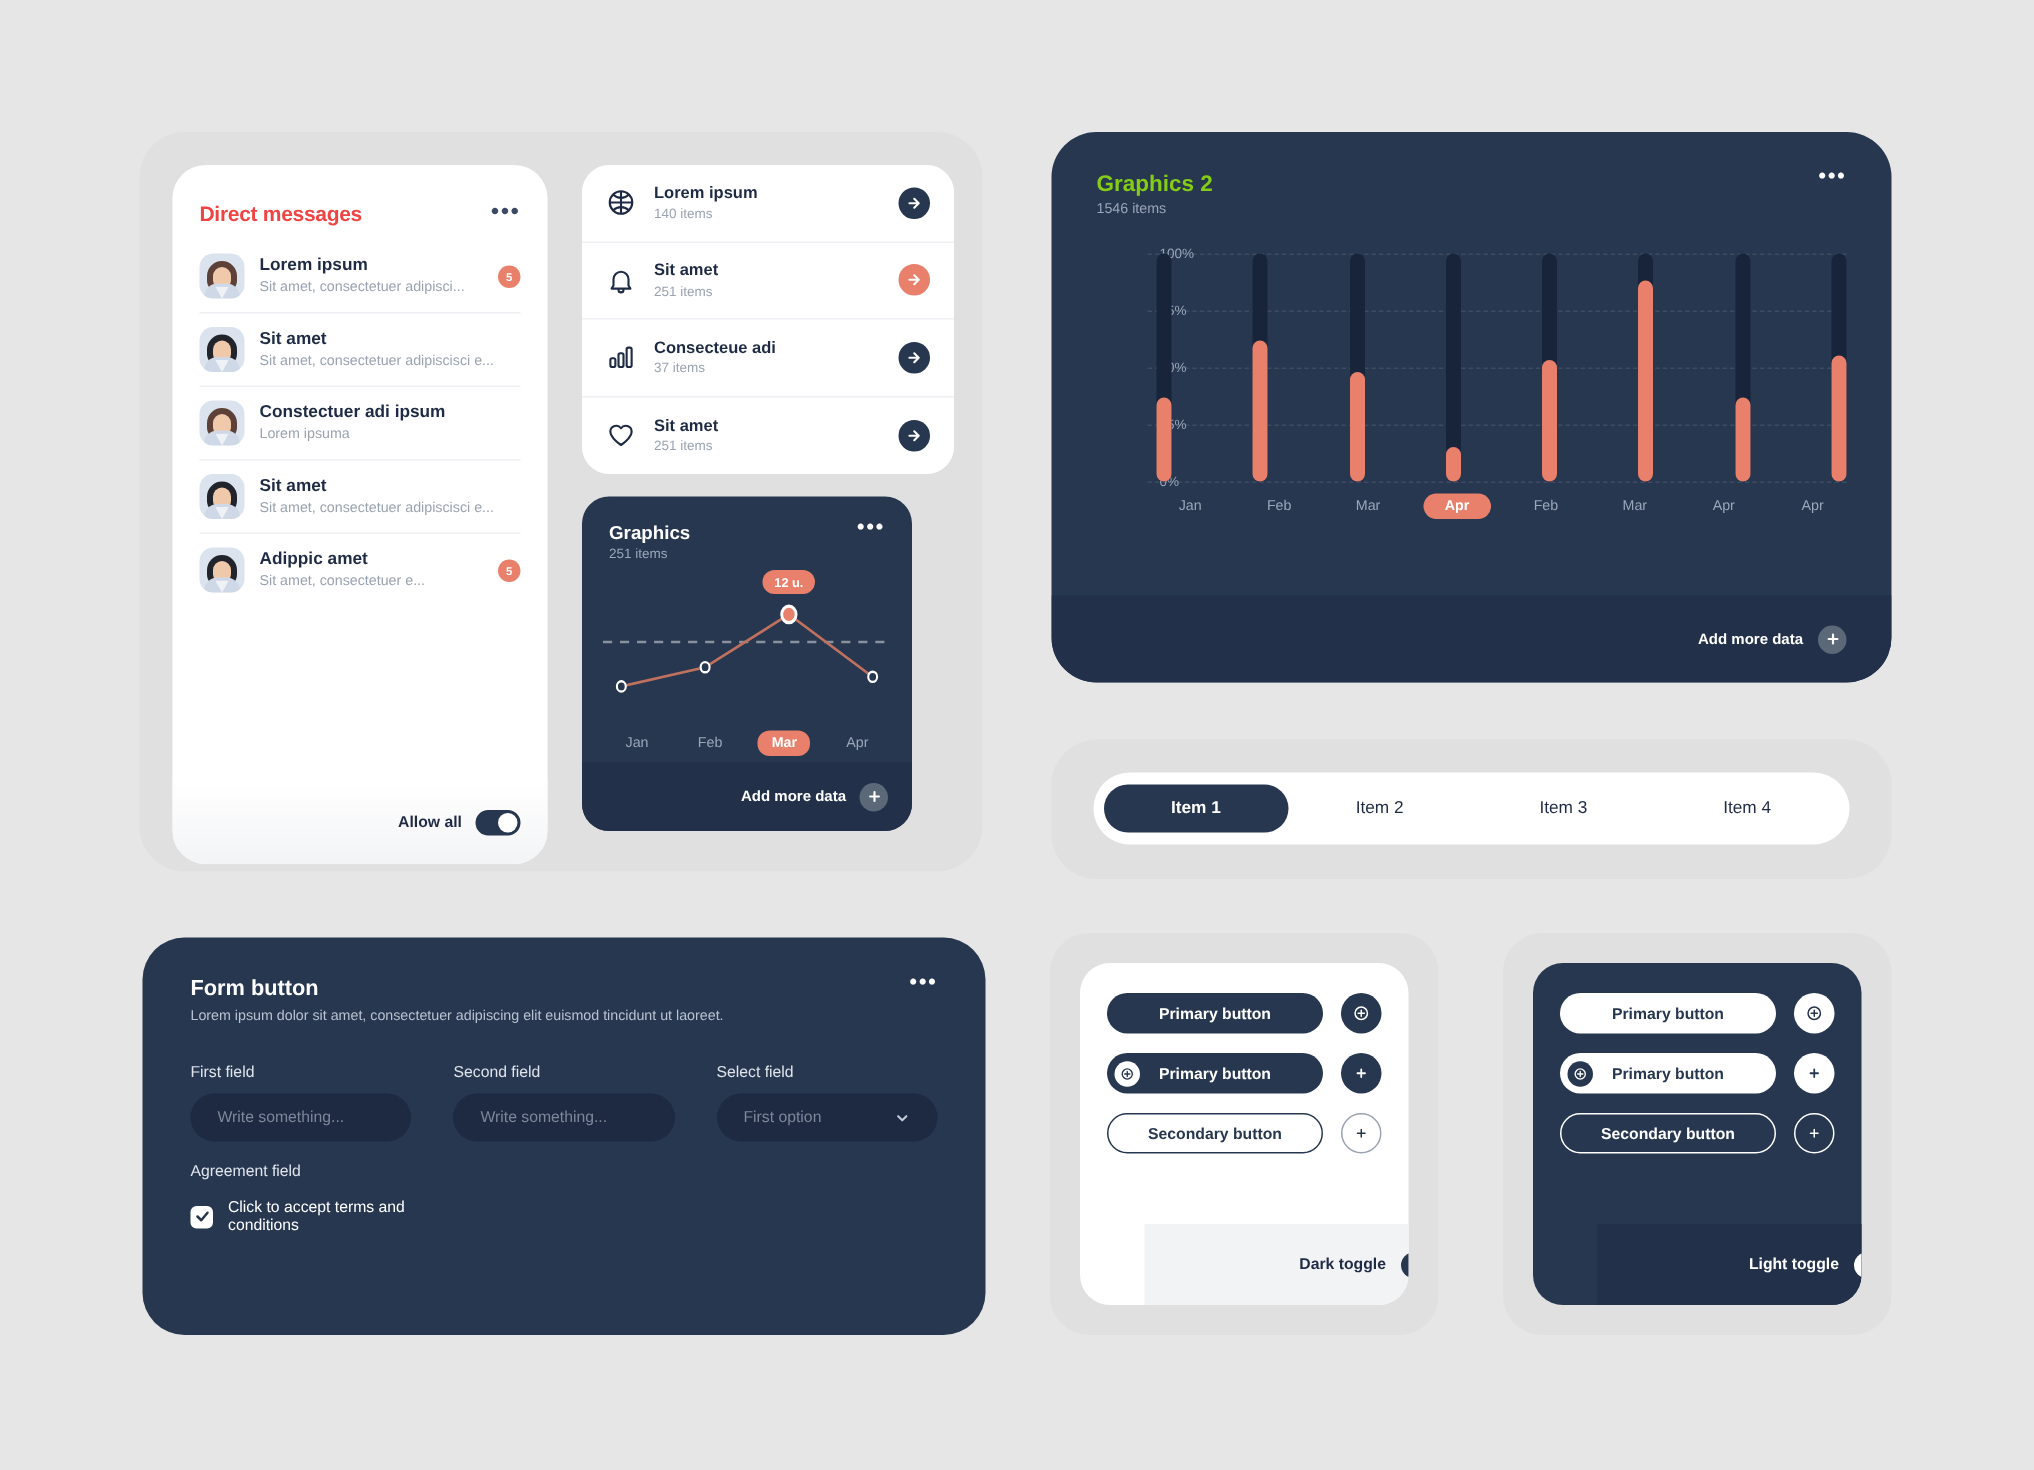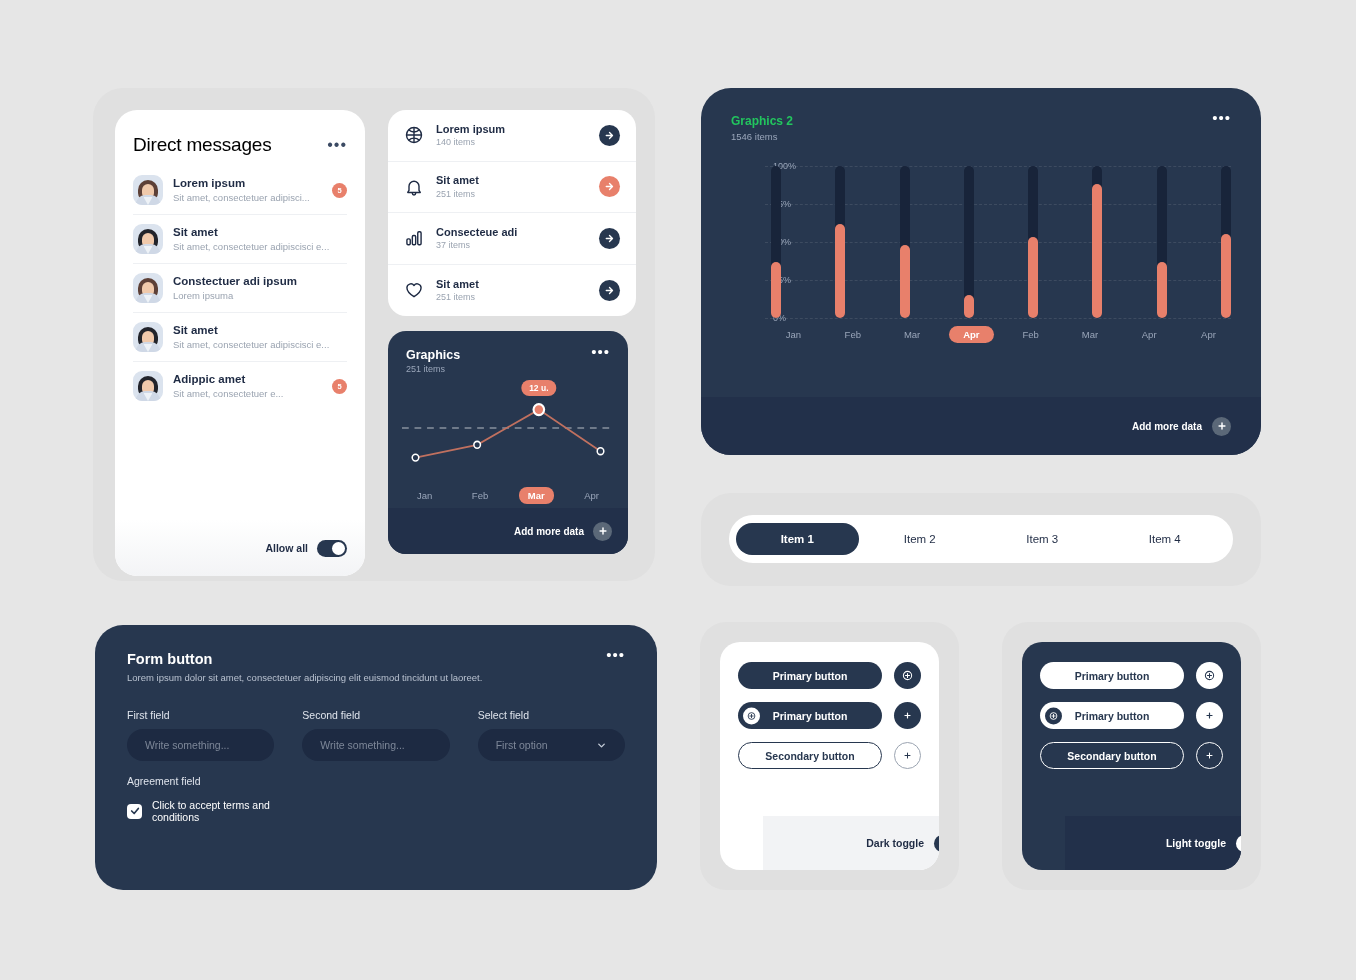--- a/index.html
+++ b/index.html
@@ -28,21 +28,21 @@
     position: absolute; left: 22px; top: 22px;
     width: 250px; height: 466px;
     background: #ffffff;
     border-radius: 22px;
     overflow: hidden;
   }
   #dm-head {
     display: flex; align-items: center; justify-content: space-between;
     padding: 24px 18px 10px 18px;
   }
-  #dm-title { font-size: 19px; font-weight: normal; color: #000000; letter-spacing: -0.2px; }
+  #dm-title { font-size: 14px; font-weight: bold; color: #ef4444; letter-spacing: -0.2px; }
   .dots { color: #3b4a63; font-size: 16px; letter-spacing: 1px; line-height: 8px; cursor: pointer; }
 
   .dm-list { padding: 0 18px; }
   .dm-row {
     display: flex; align-items: center; gap: 10px;
     padding: 9px 0 9px 0;
     border-bottom: 1px solid #eef0f3;
     position: relative;
   }
   .dm-row:last-child { border-bottom: none; }
@@ -108,21 +108,21 @@
     background: #27374f; color: #fff; flex: 0 0 auto;
     display: flex; align-items: center; justify-content: center;
     cursor: pointer;
   }
   .go.accent { background: #e8806b; }
   .go svg { width: 11px; height: 11px; display: block; }
 
   
   #graphics-card {
     position: absolute; left: 295px; top: 243px;
-    width: 240px; height: 223px;
+    width: 220px; height: 223px;
     background: #27374f; border-radius: 18px; overflow: hidden;
   }
   #g-head { padding: 17px 18px 0 18px; display: flex; justify-content: space-between; align-items: flex-start; }
   #g-title { font-size: 12.5px; font-weight: bold; color: #fff; }
   #g-sub { font-size: 9px; color: #9aa6ba; margin-top: 2px; }
   .dots-light { color: #ffffff; font-size: 15px; letter-spacing: 1px; line-height: 7px; cursor: pointer; }
 
   #g-plot { position: relative; height: 105px; margin: 6px 14px 0 14px; }
   #g-plot svg { position: absolute; inset: 0; width: 100%; height: 100%; }
   #g-tooltip {
@@ -151,21 +151,21 @@
     font-size: 13px; line-height: 1; font-weight: bold;
   }
 
   
   #bar-card {
     position: absolute; left: 701px; top: 88px;
     width: 560px; height: 367px;
     background: #27374f; border-radius: 30px; overflow: hidden;
   }
   #bar-head { padding: 26px 30px 0 30px; display: flex; justify-content: space-between; align-items: flex-start; }
-  #bar-title { font-size: 12px; font-weight: bold; color: #22c55e; }
+  #bar-title { font-size: 15px; font-weight: bold; color: #84cc16; }
   #bar-sub { font-size: 9.5px; color: #9aa6ba; margin-top: 3px; }
 
   #bar-plot {
     position: relative; margin: 24px 30px 0 30px; height: 152px;
   }
   .grid-line {
     position: absolute; left: 34px; right: 0; height: 0;
     border-top: 1px dashed rgba(255,255,255,0.10);
   }
   .y-lab {

